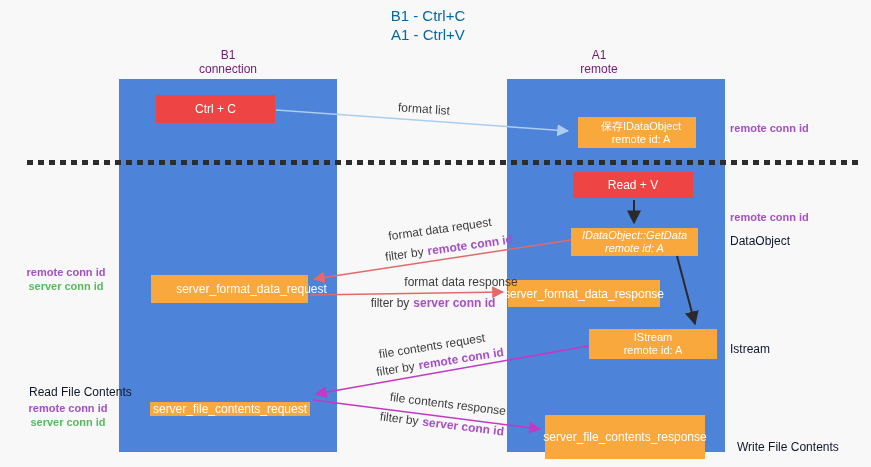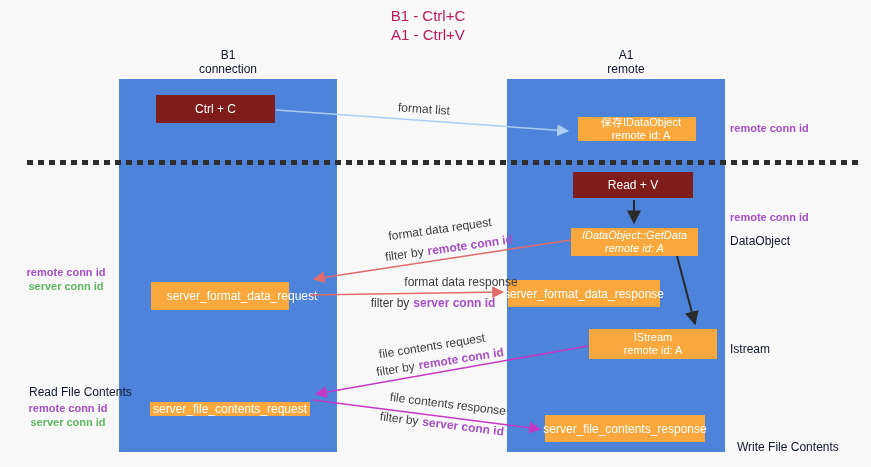--- a/index.html
+++ b/index.html
@@ -4,36 +4,36 @@
 <style>
   html,body { margin:0; padding:0; }
   .stage {
     position:relative; width:871px; height:467px;
     background:#f8f8f8; font-family:"Liberation Sans", sans-serif;
     overflow:hidden;
   }
   .abs { position:absolute; }
   .title {
     left:278px; top:6px; width:300px; text-align:center;
-    font-size:15px; line-height:19px; color:#be185d;
+    font-size:15px; line-height:19px; color:#0369a1;
   }
   .lane-header {
     width:218px; top:48px; text-align:center;
-    font-size:12px; line-height:14px; color:#0f172a;
+    font-size:12px; line-height:14px; color:#701a75;
   }
   .lane { top:79px; width:218px; height:373px; background:#4d83d8; }
   .dashline {
     left:27px; top:160px; width:836px; height:5px;
     background:repeating-linear-gradient(90deg,#2d2d2d 0 6px,transparent 6px 11px);
   }
   .node {
     display:flex; flex-direction:column; align-items:center; justify-content:center;
     color:#fff; text-align:center; box-sizing:border-box;
   }
-  .node.green  { background:#7f1d1d; font-size:12px; }
+  .node.green  { background:#ef4444; font-size:12px; }
   .node.orange { background:#f8a83d; }
   .node .ln { font-size:11px; line-height:13px; white-space:nowrap; }
   .node .single { font-size:12px; white-space:nowrap; }
   .elabel {
     position:absolute; transform:translate(-50%,-50%) rotate(var(--r,0deg));
     font-size:12px; color:#3d3d3d; white-space:nowrap; display:flex; gap:4px;
   }
   .purple { color:#a64fc6; font-weight:bold; }
   .greentx { color:#5cb860; font-weight:bold; }
   .side-note { font-size:11px; white-space:nowrap; }
@@ -49,66 +49,66 @@
 
   <div class="abs title">
     <div>B1 - Ctrl+C</div>
     <div>A1 - Ctrl+V</div>
   </div>
 
   <div class="abs lane-header" style="left:119px;">
     <div>B1</div>
     <div>connection</div>
   </div>
-  <div class="abs lane-header" style="left:517px;">
+  <div class="abs lane-header" style="left:490px;">
     <div>A1</div>
     <div>remote</div>
   </div>
 
   <div class="abs lane" style="left:119px;"></div>
   <div class="abs lane" style="left:507px;"></div>
 
   <div class="abs dashline"></div>
 
   <div class="abs node green" style="left:156px; top:95px; width:119px; height:28px;">
     <span class="single">Ctrl + C</span>
   </div>
 
-  <div class="abs node orange" style="left:578px; top:117px; width:118px; height:24px;padding-left:8px;">
+  <div class="abs node orange" style="left:578px; top:117px; width:118px; height:31px;padding-left:8px;">
     <span class="ln">保存IDataObject</span>
     <span class="ln">remote id: A</span>
   </div>
 
   <div class="abs node green" style="left:573px; top:172px; width:120px; height:26px;">
     <span class="single">Read + V</span>
   </div>
 
   <div class="abs node orange" style="left:571px; top:228px; width:127px; height:28px;font-style:italic;">
     <span class="ln">IDataObject::GetData</span>
     <span class="ln">remote id: A</span>
   </div>
 
-  <div class="abs node orange" style="left:151px; top:282px; width:138px; height:28px;padding-left:44px;">
+  <div class="abs node orange" style="left:151px; top:275px; width:157px; height:28px;padding-left:44px;">
     <span class="single">server_format_data_request</span>
   </div>
 
   <div class="abs node orange" style="left:508px; top:280px; width:152px; height:27px;">
     <span class="single">server_format_data_response</span>
   </div>
 
   <div class="abs node orange" style="left:589px; top:329px; width:128px; height:30px;">
     <span class="ln">IStream</span>
     <span class="ln">remote id: A</span>
   </div>
 
   <div class="abs node orange" style="left:150px; top:402px; width:160px; height:14px;">
     <span class="single">server_file_contents_request</span>
   </div>
 
-  <div class="abs node orange" style="left:545px; top:415px; width:160px; height:27px;text-align:center;">
+  <div class="abs node orange" style="left:545px; top:415px; width:160px; height:44px;text-align:center;">
     <span class="single">server_file_contents_response</span>
   </div>
 
   <svg class="arrows" width="871" height="467" viewBox="0 0 871 467">
     <defs>
       <marker id="ah-blue" viewBox="0 0 10 10" refX="9" refY="5" markerWidth="8" markerHeight="8" orient="auto">
         <path d="M0,0 L10,5 L0,10 z" fill="#aacdf0"></path>
       </marker>
       <marker id="ah-black" viewBox="0 0 10 10" refX="9" refY="5" markerWidth="7" markerHeight="7" orient="auto">
         <path d="M0,0 L10,5 L0,10 z" fill="#2a2a2a"></path>

